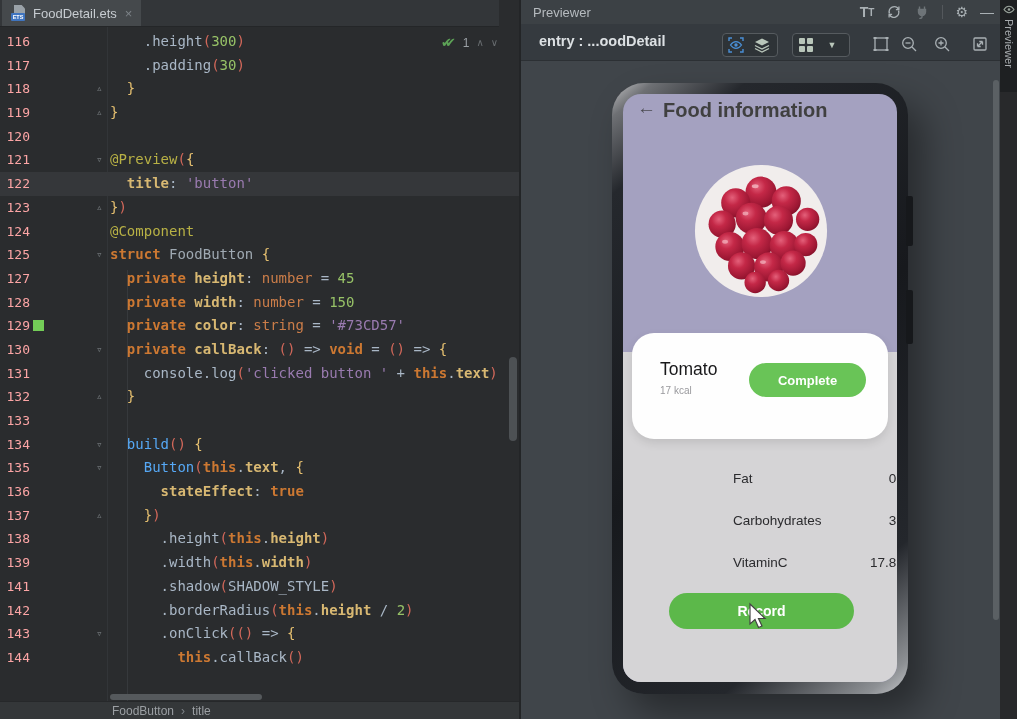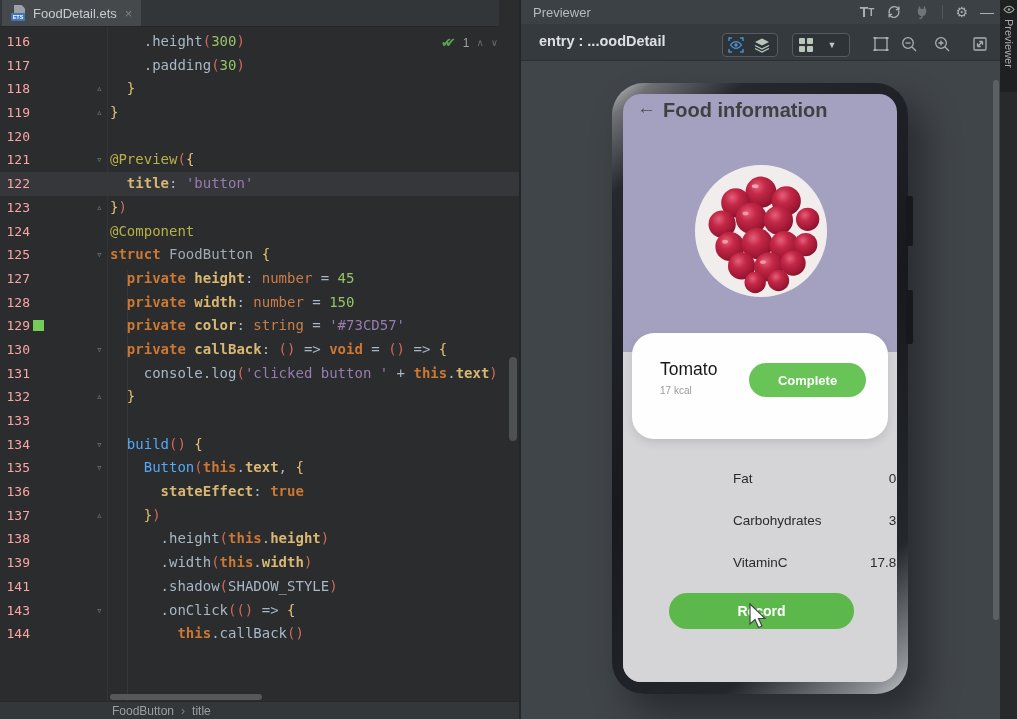--- a/index.html
+++ b/index.html
@@ -131,20 +131,21 @@
           <div class="code-line"><span class="lnum">131</span><span class="code"><span class="tok-ws">    </span><span class="tok-pln">console.log</span><span class="tok-par">(</span><span class="tok-str">'clicked button '</span><span class="tok-pln"> + </span><span class="tok-kw">this</span><span class="tok-pln">.</span><span class="tok-prop">text</span><span class="tok-par">)</span></span></div>
           <div class="code-line"><span class="lnum">132</span><span class="fold">▵</span><span class="code"><span class="tok-ws">  </span><span class="tok-brc">}</span></span></div>
           <div class="code-line"><span class="lnum">133</span><span class="code"></span></div>
           <div class="code-line"><span class="lnum">134</span><span class="fold">▿</span><span class="code"><span class="tok-ws">  </span><span class="tok-fn">build</span><span class="tok-par">()</span><span class="tok-pln"> </span><span class="tok-brc">{</span></span></div>
           <div class="code-line"><span class="lnum">135</span><span class="fold">▿</span><span class="code"><span class="tok-ws">    </span><span class="tok-fn">Button</span><span class="tok-par">(</span><span class="tok-kw">this</span><span class="tok-pln">.</span><span class="tok-prop">text</span><span class="tok-pln">, </span><span class="tok-brc">{</span></span></div>
           <div class="code-line"><span class="lnum">136</span><span class="code"><span class="tok-ws">      </span><span class="tok-prop">stateEffect</span><span class="tok-pln">: </span><span class="tok-kw">true</span></span></div>
           <div class="code-line"><span class="lnum">137</span><span class="fold">▵</span><span class="code"><span class="tok-ws">    </span><span class="tok-brc">}</span><span class="tok-par">)</span></span></div>
           <div class="code-line"><span class="lnum">138</span><span class="code"><span class="tok-ws">      </span><span class="tok-pln">.height</span><span class="tok-par">(</span><span class="tok-kw">this</span><span class="tok-pln">.</span><span class="tok-prop">height</span><span class="tok-par">)</span></span></div>
           <div class="code-line"><span class="lnum">139</span><span class="code"><span class="tok-ws">      </span><span class="tok-pln">.width</span><span class="tok-par">(</span><span class="tok-kw">this</span><span class="tok-pln">.</span><span class="tok-prop">width</span><span class="tok-par">)</span></span></div>
           <div class="code-line"><span class="lnum">141</span><span class="code"><span class="tok-ws">      </span><span class="tok-pln">.shadow</span><span class="tok-par">(</span><span class="tok-pln">SHADOW_STYLE</span><span class="tok-par">)</span></span></div>
+          <div class="code-line"><span class="lnum">142</span><span class="code"><span class="tok-ws">      </span><span class="tok-pln">.borderRadius</span><span class="tok-par">(</span><span class="tok-kw">this</span><span class="tok-pln">.</span><span class="tok-prop">height</span><span class="tok-pln"> / </span><span class="tok-num">2</span><span class="tok-par">)</span></span></div>
           <div class="code-line"><span class="lnum">143</span><span class="fold">▿</span><span class="code"><span class="tok-ws">      </span><span class="tok-pln">.onClick</span><span class="tok-par">(()</span><span class="tok-pln"> =&gt; </span><span class="tok-brc">{</span></span></div>
           <div class="code-line"><span class="lnum">144</span><span class="code"><span class="tok-ws">        </span><span class="tok-kw">this</span><span class="tok-pln">.</span><span class="tok-pln">callBack</span><span class="tok-par">()</span></span></div>
         </div>
       <div class="inspection-widget">
         <span class="insp-checks">✔✔</span>
         <span class="insp-count">1</span>
         <span class="insp-arrow">∧</span>
         <span class="insp-arrow">∨</span>
       </div>
       <div class="editor-vscroll"></div>

